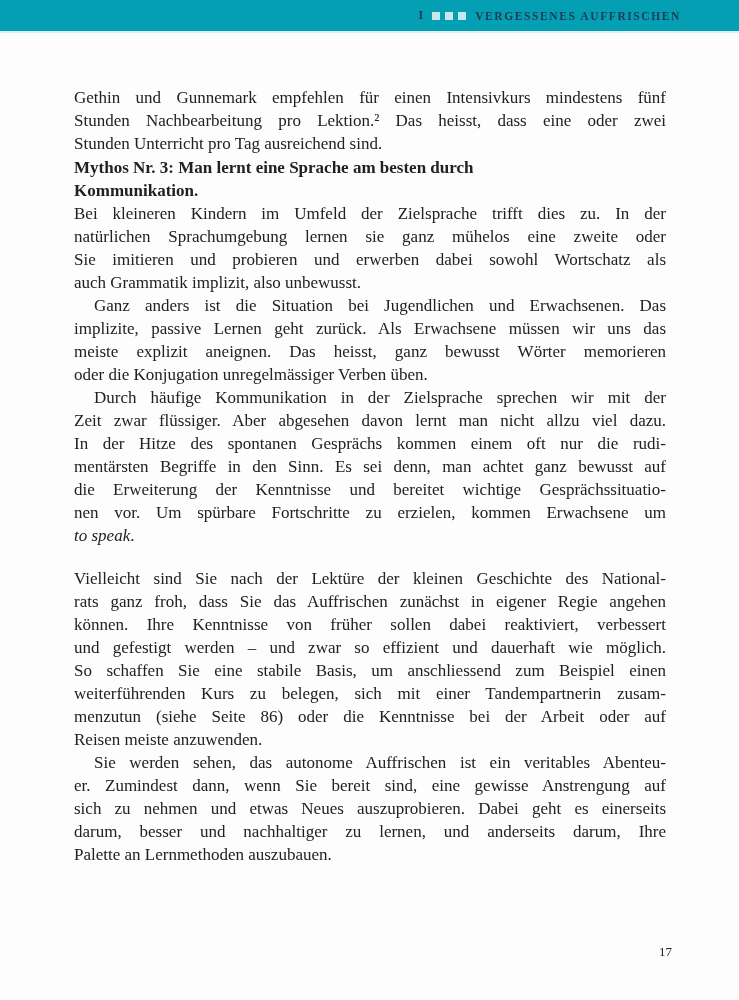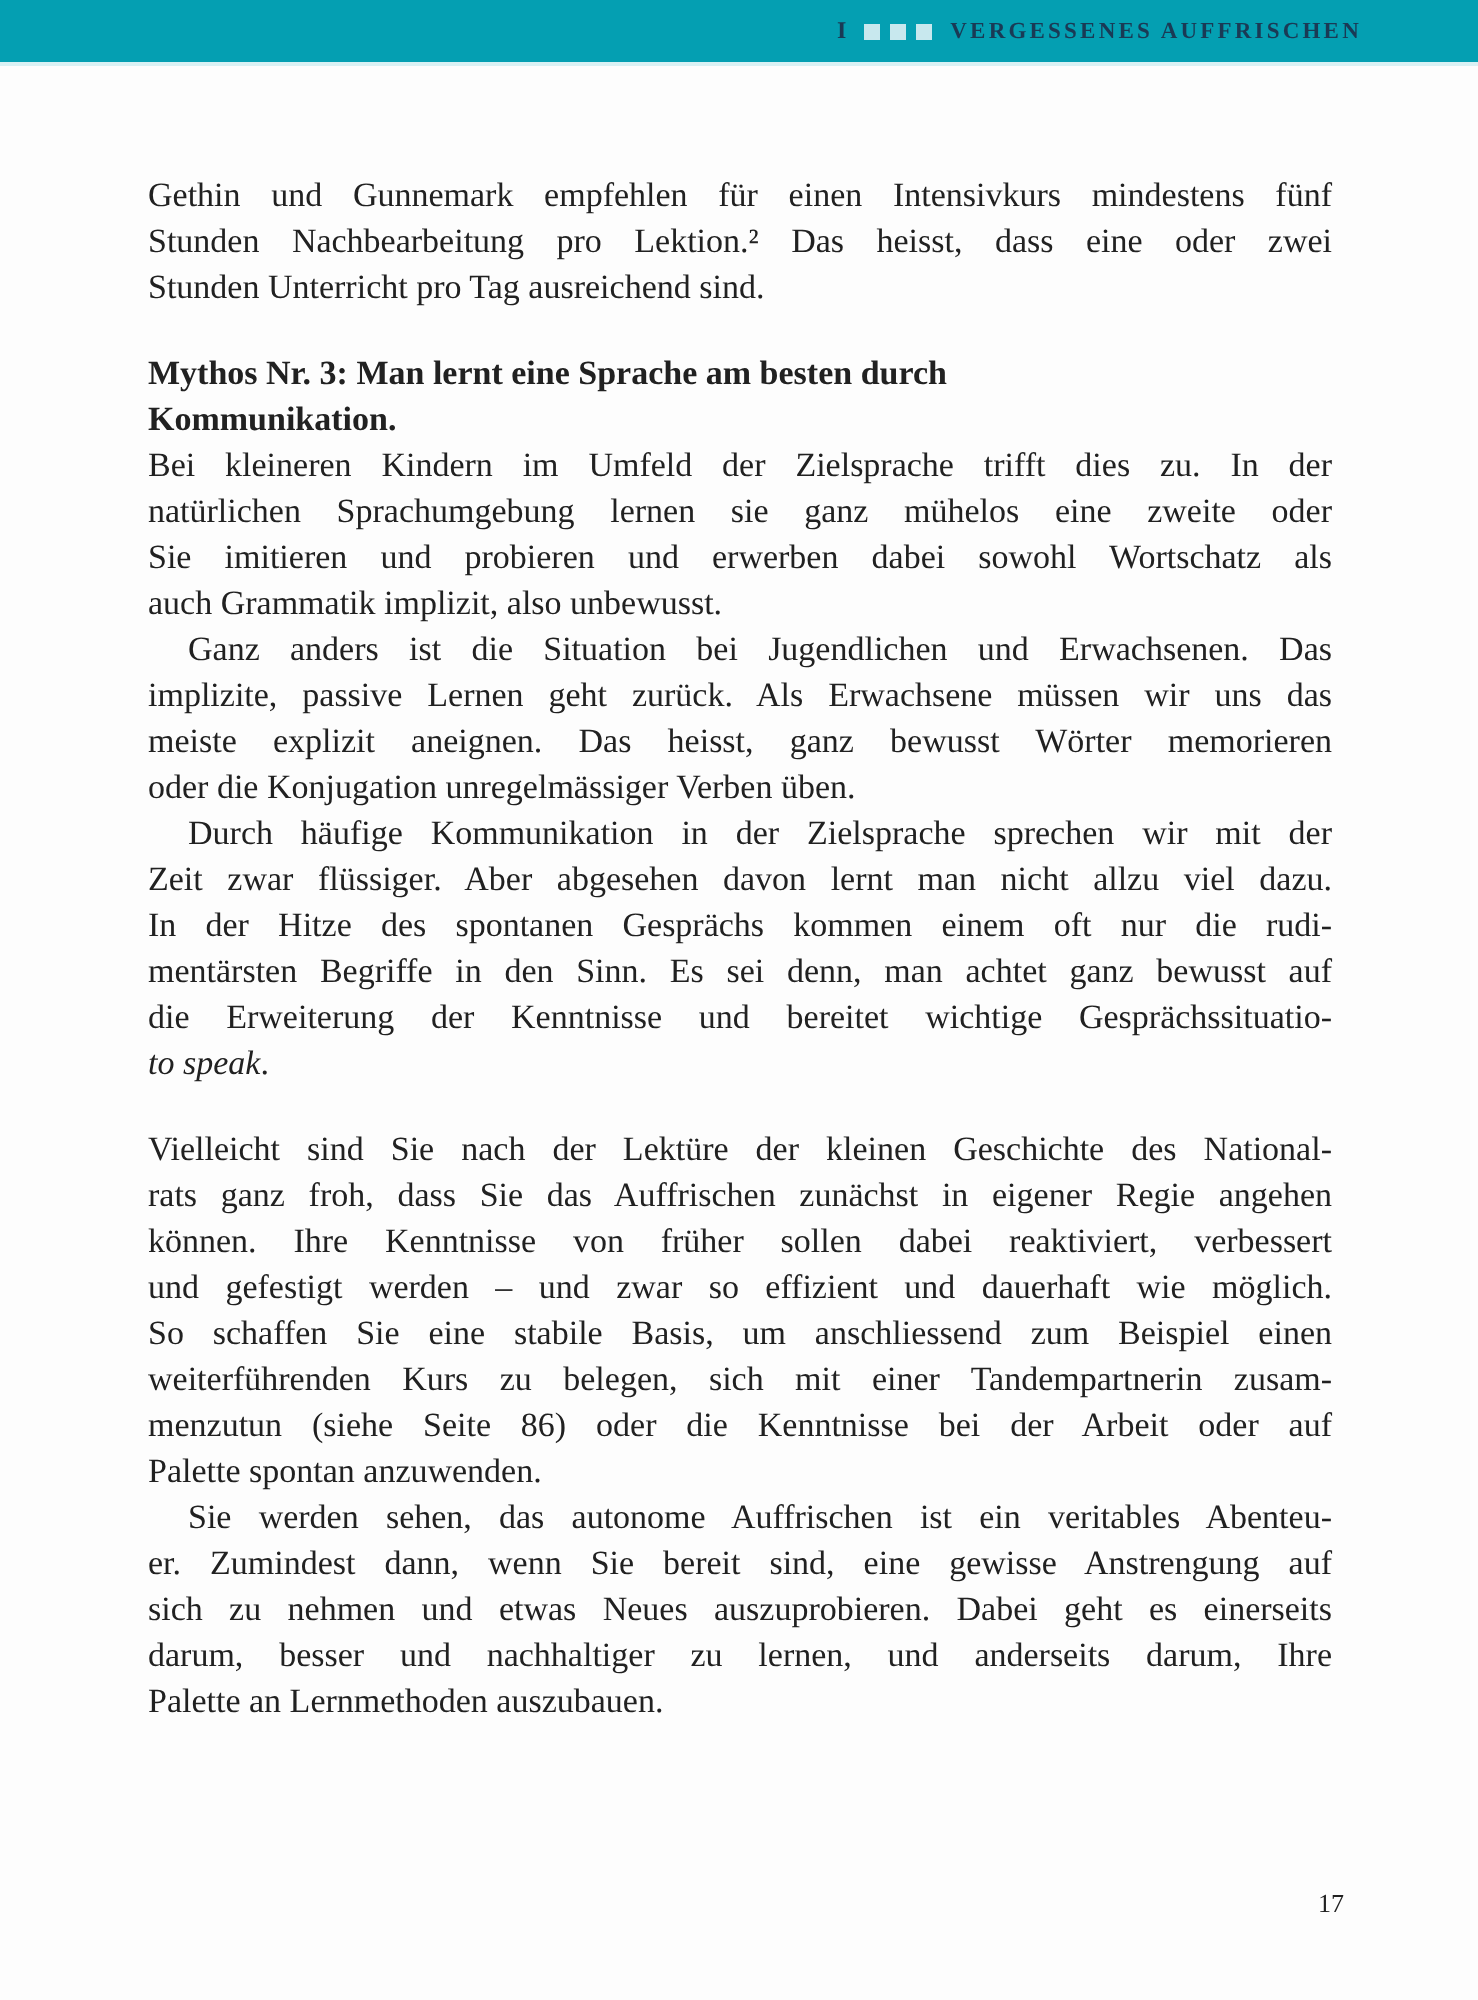--- a/index.html
+++ b/index.html
@@ -102,21 +102,21 @@
       </span>
     <span class="chapter-title">VERGESSENES AUFFRISCHEN</span>
   </header>
 
   <main class="text-block">
       <div class="para body">
         <div class="line"><span>Gethin und Gunnemark empfehlen für einen Intensivkurs mindestens fünf</span></div>
         <div class="line"><span>Stunden Nachbearbeitung pro Lektion.² Das heisst, dass eine oder zwei</span></div>
         <div class="line last"><span>Stunden Unterricht pro Tag ausreichend sind.</span></div>
       </div>
-      <div class="para heading" style="margin-top: 20px;">
+      <div class="para heading" style="margin-top: 1px;">
         <div class="line"><span>Mythos Nr. 3: Man lernt eine Sprache am besten durch</span></div>
         <div class="line last"><span>Kommunikation.</span></div>
       </div>
       <div class="para body">
         <div class="line"><span>Bei kleineren Kindern im Umfeld der Zielsprache trifft dies zu. In der</span></div>
         <div class="line"><span>natürlichen Sprachumgebung lernen sie ganz mühelos eine zweite oder</span></div>
         <div class="line"><span>Sie imitieren und probieren und erwerben dabei sowohl Wortschatz als</span></div>
         <div class="line last"><span>auch Grammatik implizit, also unbewusst.</span></div>
       </div>
       <div class="para body">
@@ -124,31 +124,32 @@
         <div class="line"><span>implizite, passive Lernen geht zurück. Als Erwachsene müssen wir uns das</span></div>
         <div class="line"><span>meiste explizit aneignen. Das heisst, ganz bewusst Wörter memorieren</span></div>
         <div class="line last"><span>oder die Konjugation unregelmässiger Verben üben.</span></div>
       </div>
       <div class="para body">
         <div class="line first-indent"><span>Durch häufige Kommunikation in der Zielsprache sprechen wir mit der</span></div>
         <div class="line"><span>Zeit zwar flüssiger. Aber abgesehen davon lernt man nicht allzu viel dazu.</span></div>
         <div class="line"><span>In der Hitze des spontanen Gesprächs kommen einem oft nur die rudi-</span></div>
         <div class="line"><span>mentärsten Begriffe in den Sinn. Es sei denn, man achtet ganz bewusst auf</span></div>
         <div class="line"><span>die Erweiterung der Kenntnisse und bereitet wichtige Gesprächssituatio-</span></div>
+        <div class="line"><span>nen vor. Um spürbare Fortschritte zu erzielen, kommen Erwachsene um</span></div>
         <div class="line last"><span class="it">to speak</span><span>.</span></div>
       </div>
       <div class="para body" style="margin-top: 20px;">
         <div class="line"><span>Vielleicht sind Sie nach der Lektüre der kleinen Geschichte des National-</span></div>
         <div class="line"><span>rats ganz froh, dass Sie das Auffrischen zunächst in eigener Regie angehen</span></div>
         <div class="line"><span>können. Ihre Kenntnisse von früher sollen dabei reaktiviert, verbessert</span></div>
         <div class="line"><span>und gefestigt werden – und zwar so effizient und dauerhaft wie möglich.</span></div>
         <div class="line"><span>So schaffen Sie eine stabile Basis, um anschliessend zum Beispiel einen</span></div>
         <div class="line"><span>weiterführenden Kurs zu belegen, sich mit einer Tandempartnerin zusam-</span></div>
         <div class="line"><span>menzutun (siehe Seite 86) oder die Kenntnisse bei der Arbeit oder auf</span></div>
-        <div class="line last"><span>Palette spontan anzuwenden.</span></div>
+        <div class="line last"><span>Reisen meiste anzuwenden.</span></div>
       </div>
       <div class="para body">
         <div class="line first-indent"><span>Sie werden sehen, das autonome Auffrischen ist ein veritables Abenteu-</span></div>
         <div class="line"><span>er. Zumindest dann, wenn Sie bereit sind, eine gewisse Anstrengung auf</span></div>
         <div class="line"><span>sich zu nehmen und etwas Neues auszuprobieren. Dabei geht es einerseits</span></div>
         <div class="line"><span>darum, besser und nachhaltiger zu lernen, und anderseits darum, Ihre</span></div>
         <div class="line last"><span>Palette an Lernmethoden auszubauen.</span></div>
       </div>
     </main>
 

